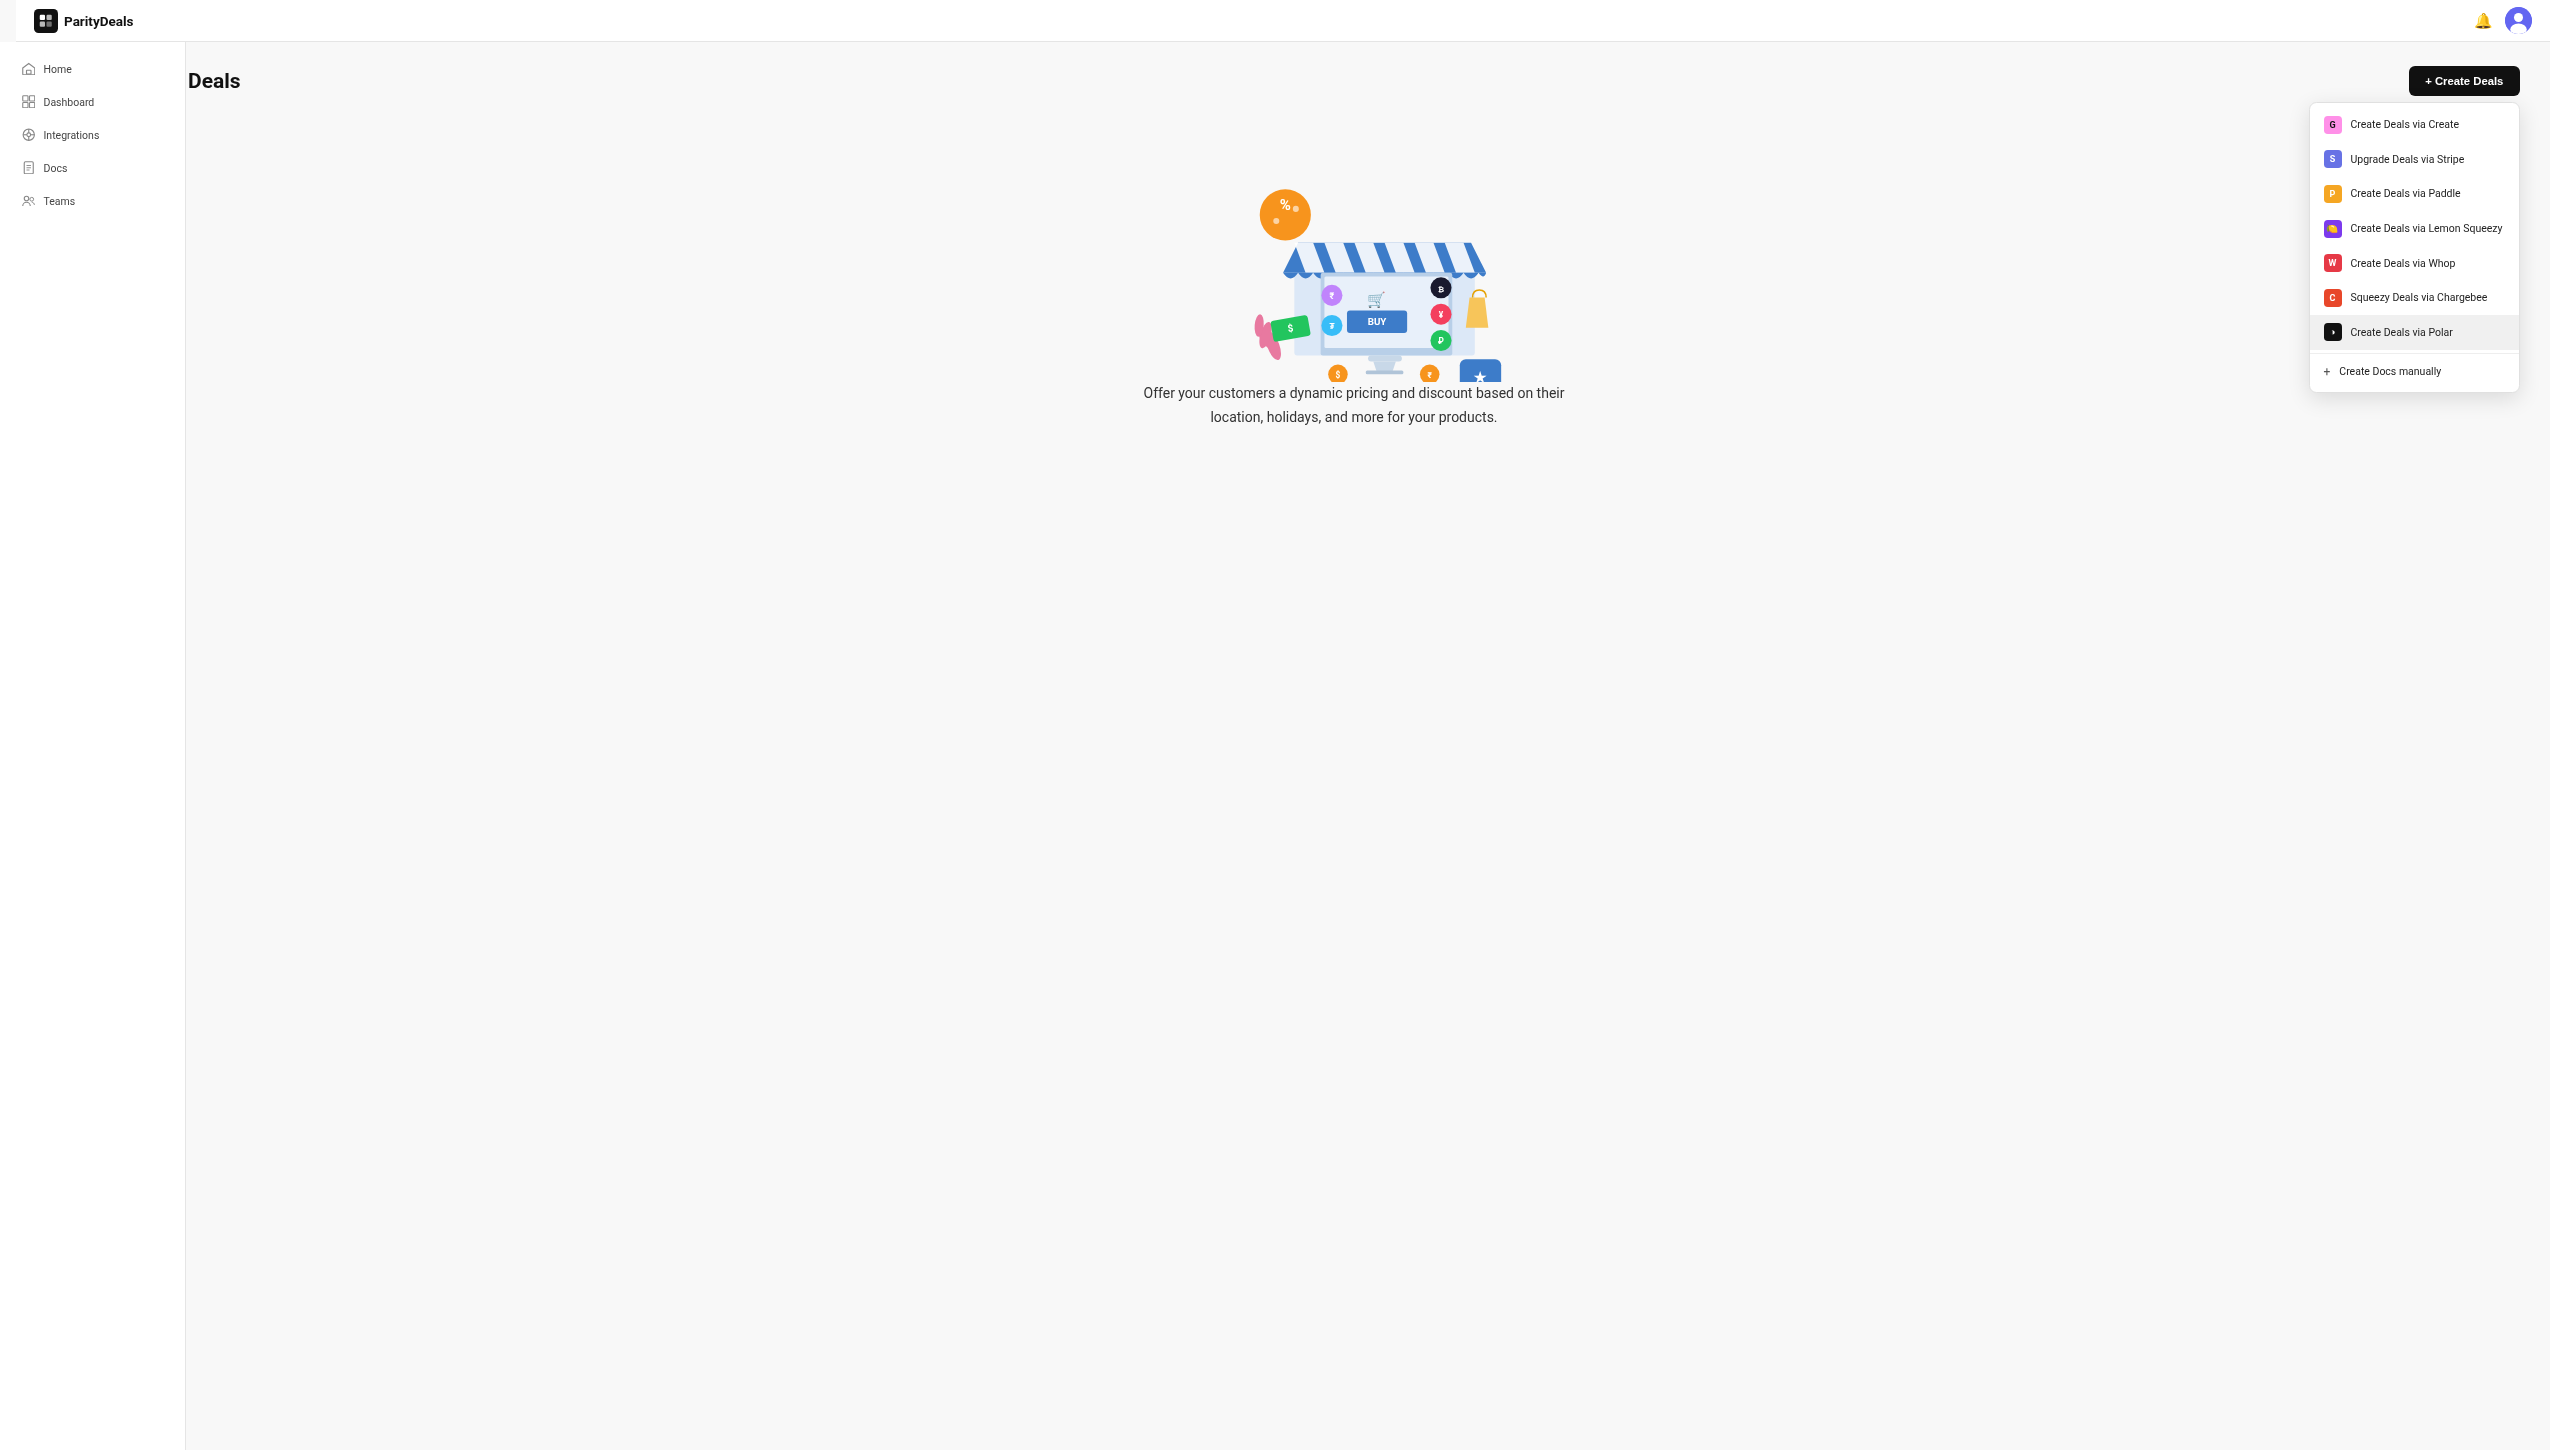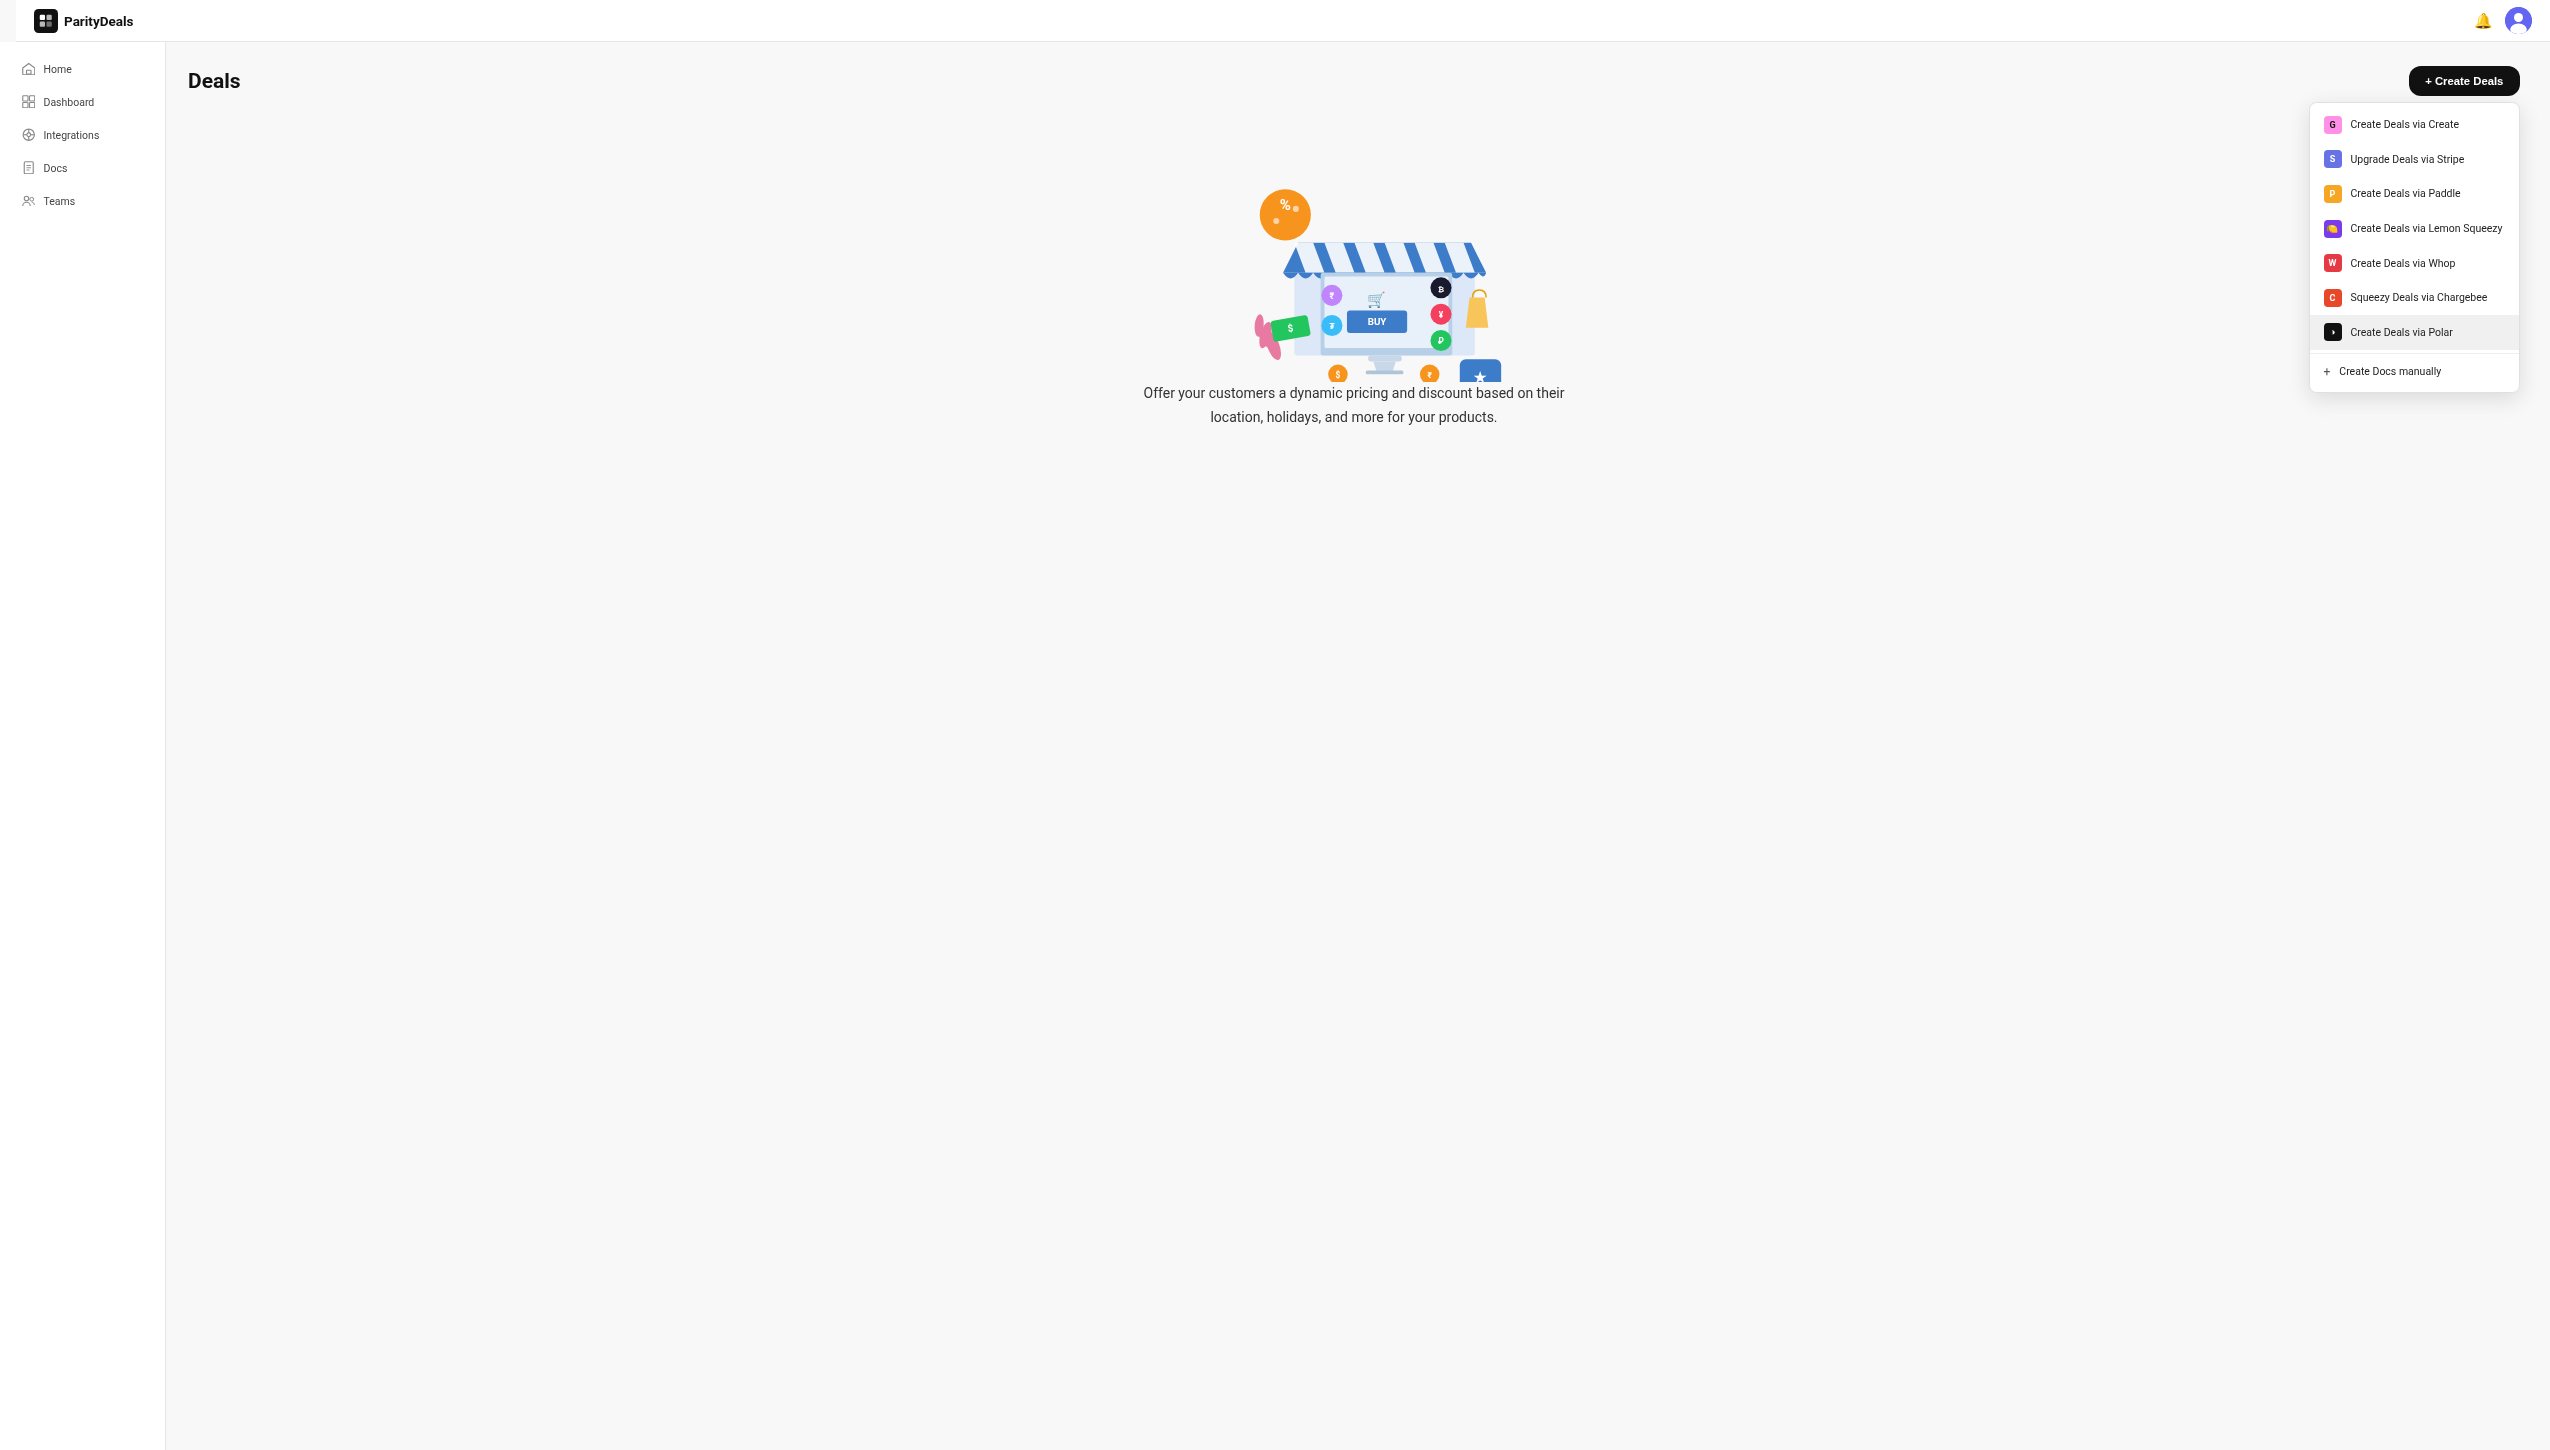--- a/index.html
+++ b/index.html
@@ -21,21 +21,21 @@
     .bell-icon { font-size: 15px; color: #555; cursor: pointer; }
     .avatar {
       width: 27px; height: 27px; border-radius: 50%; background: #6366f1;
       display: flex; align-items: center; justify-content: center; color: #fff; font-size: 10.5px; cursor: pointer;
       overflow: hidden;
     }
     .avatar svg { width: 27px; height: 27px; }
 
     
     .sidebar {
-      position: fixed; top: 42px; left: 0; bottom: 0; width: 166px;
+      position: fixed; top: 42px; left: 0; bottom: 0; width: 186px;
       background: #fff; border-right: 0.8px solid #e5e5e5;
       padding: 12px 0; display: flex; flex-direction: column; gap: 1.5px; z-index: 50;
     }
     .sidebar-item {
       display: flex; align-items: center; gap: 7.5px;
       padding: 7.5px 15px; cursor: pointer; color: #444; font-size: 10.5px;
       border-radius: 4.5px; margin: 0 6px;
     }
     .sidebar-icon { font-size: 12px; color: #888; width: 15px; text-align: center; }
 
@@ -50,21 +50,21 @@
 
     
     .page-header {
       display: flex; align-items: center; justify-content: space-between;
       margin-bottom: 30px;
       gap: 12px;
     }
     .page-title { font-size: 21px; font-weight: 700; color: #111; }
 
     .create-btn {
-      background: #111; color: #fff; border: none; border-radius: 12px;
+      background: #111; color: #fff; border: none; border-radius: 6px;
       padding: 9px 16.6px; font-size: 11.3px; font-weight: 600; cursor: pointer;
       display: flex; align-items: center; gap: 4.5px;
     }
 
     
     .dropdown-menu {
       position: absolute; top: 60px; right: 30px;
       background: #fff; border: 0.8px solid #e0e0e0; border-radius: 7.5px;
       box-shadow: 0 6px 22.6px rgba(0,0,0,0.12);
       min-width: 211px; z-index: 200; padding: 4.5px 0;

